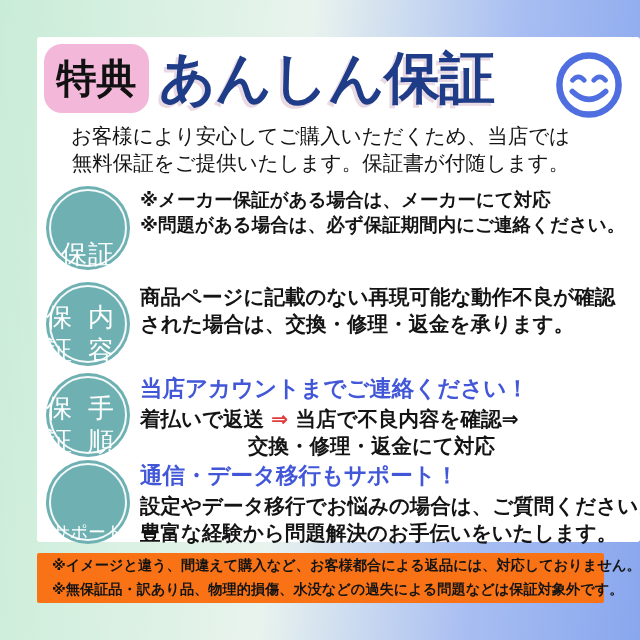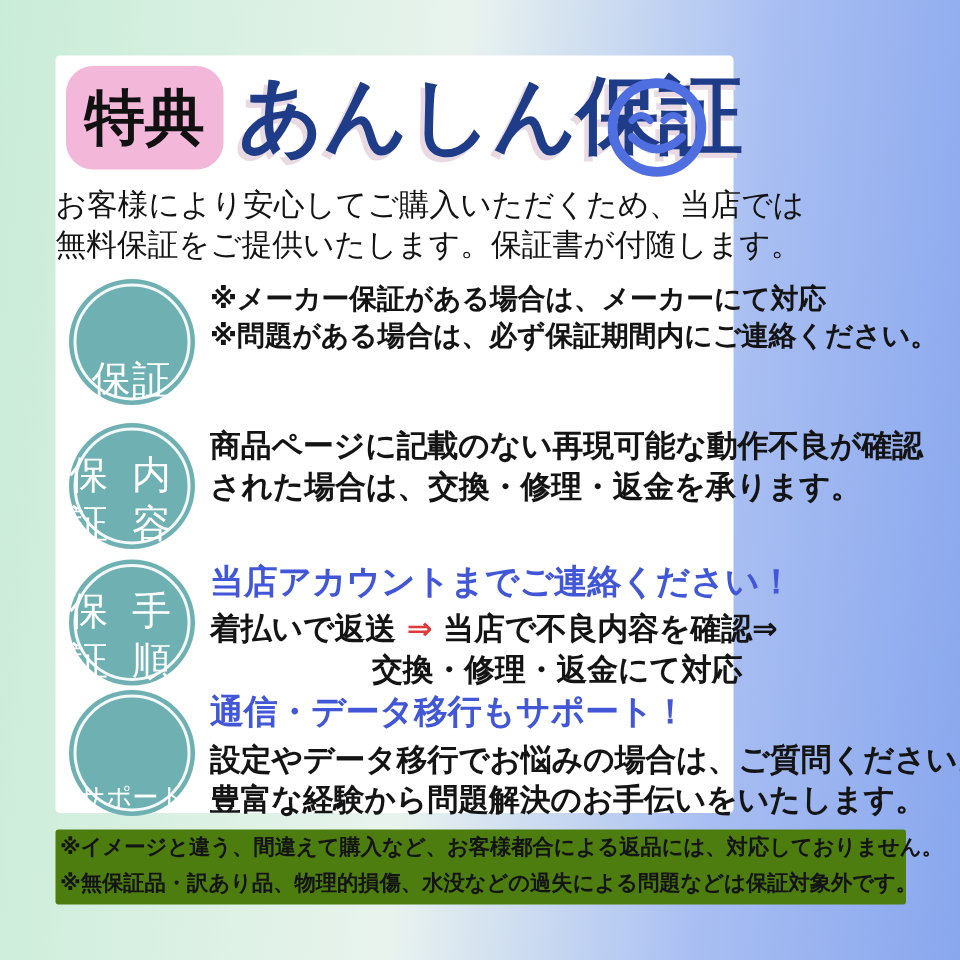--- a/index.html
+++ b/index.html
@@ -2,40 +2,40 @@
 <html><head>
 <meta charset="utf-8">
 <style>
   html,body{margin:0;padding:0;}
   body{
     width:640px;height:640px;overflow:hidden;position:relative;
     font-family:"DejaVu Sans",sans-serif;
     background:linear-gradient(95deg,#c9ecd8 0%,#dff2e6 32%,#e9f3ee 45%,#a8bef2 75%,#89a7ee 100%);
   }
   .card{
-    position:absolute;left:37px;top:37px;width:452px;height:505px;
+    position:absolute;left:37px;top:37px;width:603px;height:505px;
     background:#ffffff;border-radius:3px;
   }
   
   .tokuten{
     position:absolute;left:7px;top:7px;width:105px;height:69px;
     background:#f3b7d9;border-radius:18px;
     display:flex;align-items:center;justify-content:center;
     font-size:40px;font-weight:bold;color:#111;
   }
   .headline{
     position:absolute;left:122px;top:10px;
     font-size:56px;font-weight:bold;color:#1e3c88;line-height:1.1;
     text-shadow:-3px 3px 0 #e9d9e3;
     white-space:nowrap;letter-spacing:-1px;
   }
   .smiley{position:absolute;right:14px;top:11px;width:74px;height:74px;}
   .intro{
     position:absolute;left:0;top:86px;width:567px;
-    text-align:left;font-size:20.5px;font-weight:500;color:#141414;line-height:1.32;
+    text-align:center;font-size:20.5px;font-weight:500;color:#141414;line-height:1.32;
   }
   
   .row{position:absolute;left:9px;width:552px;display:flex;}
   .row1{top:149px;}
   .row2{top:245px;}
   .row3{top:336px;}
   .row4{top:423px;}
   .cbadge{
     flex:0 0 84px;width:84px;height:84px;border-radius:50%;
     background:#6fb1b3;position:relative;
@@ -51,23 +51,23 @@
   .rtitle-red{font-size:28px;font-weight:bold;color:#e03a3a;line-height:1.15;margin-bottom:4px;white-space:nowrap;}
   .rtitle-blue{font-size:22.5px;font-weight:bold;color:#4257d8;line-height:1.2;margin-bottom:4px;white-space:nowrap;}
   .rnote{font-size:18.5px;font-weight:bold;color:#141414;line-height:1.33;white-space:nowrap;}
   .rtext{font-size:20.5px;font-weight:bold;color:#141414;line-height:1.32;white-space:nowrap;}
   .rsmall{font-size:16.5px;font-weight:bold;color:#141414;line-height:1.4;white-space:nowrap;}
   .arrow-red{color:#e03a3a;}
   .indent{margin-left:108px;}
   
   .footer{
     position:absolute;left:37px;top:553px;width:567px;height:50px;
-    background:#4d7c0f;border-radius:2px;
+    background:#f97316;border-radius:2px;
     display:flex;flex-direction:column;justify-content:center;
-    padding-left:3px;box-sizing:border-box;
+    padding-left:15px;box-sizing:border-box;
   }
   .fnote{font-size:14.2px;font-weight:bold;color:#141414;line-height:1.68;white-space:nowrap;}
 </style>
 </head>
 <body>
 
 <div class="card">
 
   <div class="tokuten">
     <span>特典</span>

